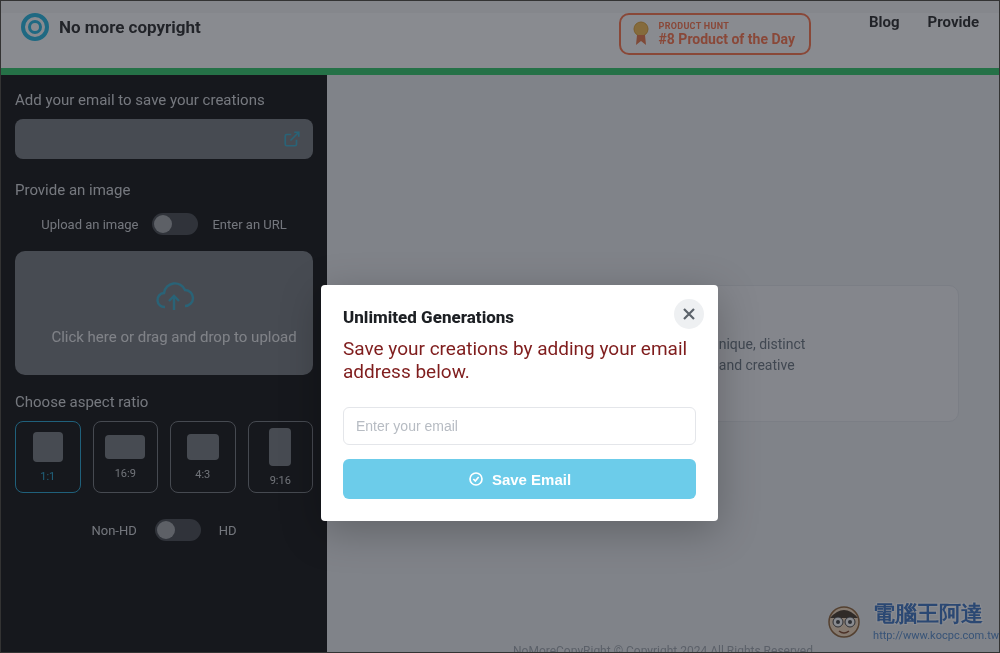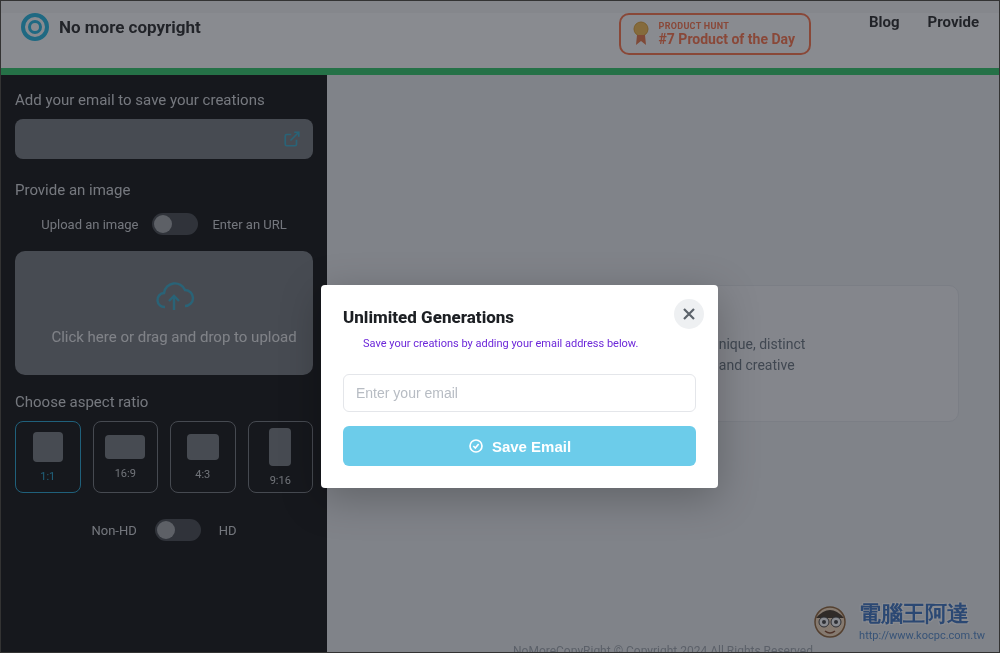--- a/index.html
+++ b/index.html
@@ -38,49 +38,49 @@
 .rs-916 { width:22px; height:38px;}
 .ratio-text { font-size:11px; color:#c7c9cb;}
 .ratio-card.active .ratio-text { color:#16a0d0;}
 .hd-row { display:flex; align-items:center; justify-content:center; gap:18px; margin-top:26px;}
 .hd-row .lbl { color:#cfd1d4; font-size:13px;}
 .generate-btn { margin-top:16px; width:100%; height:44px; background:#2aa7c8; color:#fff; border:none; border-radius:8px; font-weight:700; font-size:16px; cursor:pointer;}
 .canvas { flex:1; position:relative;}
 .info-card { position:absolute; right:40px; top:210px; width:300px; background:#f3f4f6; border:1px solid #dfe2e6; border-radius:10px; padding:48px 24px 24px; color:#5f6a75; font-size:14px; line-height:1.5;}
 .info-card .link { color:#1894b8; font-weight:600;}
 .footer-text { position:absolute; bottom:6px; left:0; right:0; text-align:center; color:#9aa1a8; font-size:12px;}
-.watermark { position:absolute; right:14px; bottom:10px; color:#2a6db3; display:flex; align-items:center; gap:8px;}
+.watermark { position:absolute; right:0; bottom:10px; color:#2a6db3; display:flex; align-items:center; gap:8px;}
 .watermark .title { font-size:22px; font-weight:800; color:#2f6bbf; text-shadow:-1px -1px 0 #fff,1px -1px 0 #fff,-1px 1px 0 #fff,1px 1px 0 #fff;}
 .watermark .url { font-size:11px; color:#4a83c7;}
 .face { width:42px; height:42px;}
 .overlay { position:absolute; inset:0; background:rgba(40,44,52,.55);}
 .modal { position:absolute; left:320px; top:284px; width:397px; background:#fff; border-radius:4px; padding:22px 22px 22px; box-shadow:0 10px 40px rgba(0,0,0,.25);}
 .modal h3 { font-size:17px; font-weight:800; color:#1c1f23; margin-bottom:10px;}
-.modal p { font-size:11px; color:#6d28d9; margin-bottom:24px;margin-left:20px;}
+.modal p { font-size:19px; color:#7f1d1d; margin-bottom:24px;}
 .modal-input { width:100%; height:38px; border:1px solid #e4e6ea; border-radius:6px; padding:0 12px; font-size:14px; color:#333; margin-bottom:14px;}
 .modal-input::placeholder { color:#b7bcc3;}
 .save-btn { width:100%; height:40px; background:#6cccea; color:#fff; border:none; border-radius:6px; font-weight:700; font-size:15px; display:flex; align-items:center; justify-content:center; gap:8px; cursor:pointer;}
 .close-btn { position:absolute; right:14px; top:14px; width:30px; height:30px; border-radius:50%; background:#eef0f2; display:flex; align-items:center; justify-content:center; cursor:pointer; color:#5c636b; font-size:16px;}
 </style>
 </head>
 <body>
 
 <div class="header">
   <div class="logo-wrap">
     <div class="logo-circle"></div>
     <div class="brand">No more copyright</div>
   </div>
   <div class="header-spacer"></div>
   <div class="ph-badge">
     <svg class="ribbon" viewBox="0 0 20 26">
       <circle cx="10" cy="8" r="7" fill="#f5b945" stroke="#e09a20" stroke-width="1"></circle>
       <path d="M6 14 L5 24 L10 20 L15 24 L14 14 Z" fill="#e86e3b"></path>
     </svg>
     <div class="ph-label">PRODUCT HUNT</div>
-    <div class="ph-title">#7 Product of the Day</div>
+    <div class="ph-title">#8 Product of the Day</div>
   </div>
   <span class="nav-link">Blog</span>
   <span class="nav-link">Provide</span>
 </div>
 
 <div class="main">
   <div class="sidebar">
     <div class="section-label">Add your email to save your creations</div>
     <div class="email-box">
       <svg class="icon-open" viewBox="0 0 24 24" fill="none" stroke="currentColor" stroke-width="2.2">

